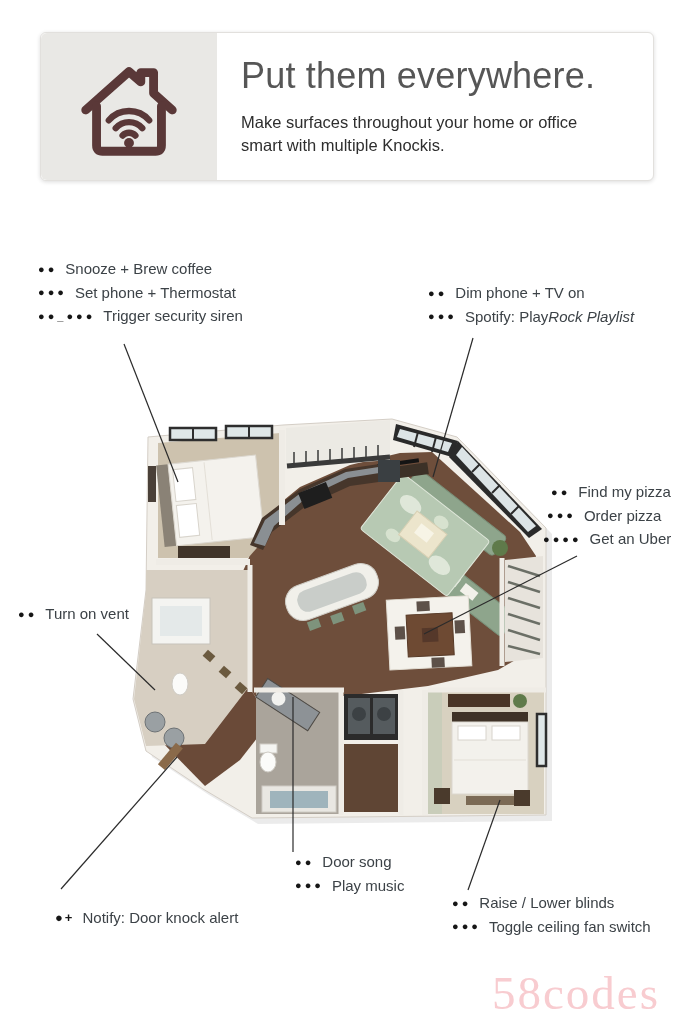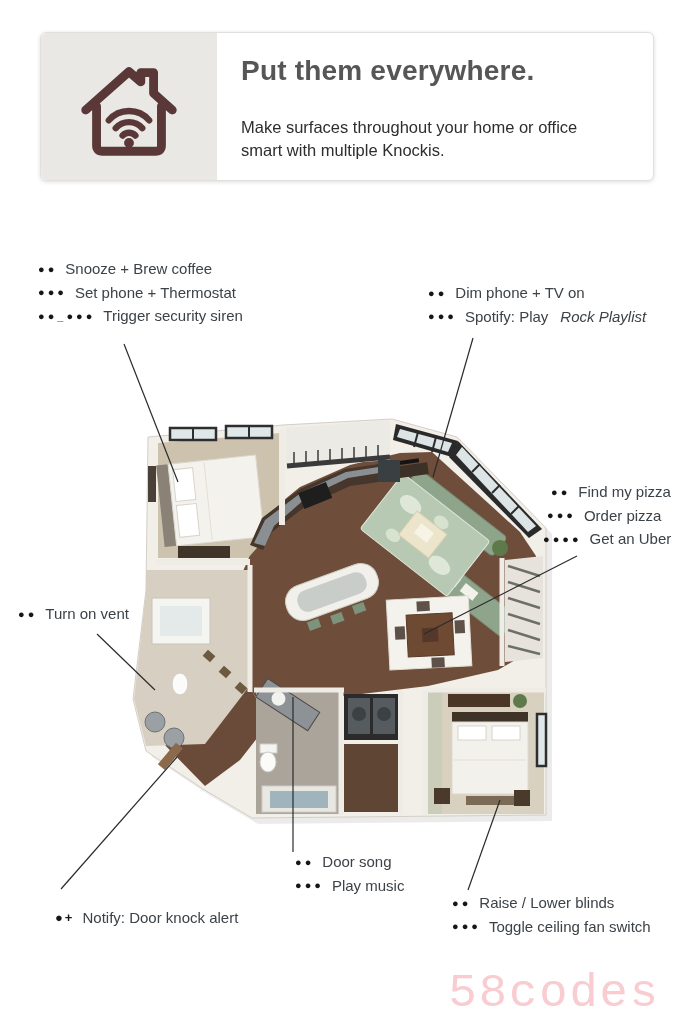--- a/index.html
+++ b/index.html
@@ -6,36 +6,36 @@
   body{font-family:"Liberation Sans", sans-serif;}
   .canvas{position:relative;width:680px;height:1020px;background:#ffffff;overflow:hidden;}
 
   
   .header-card{position:absolute;left:40px;top:32px;width:612px;height:147px;
     background:#ffffff;border:1px solid #e2e0dd;border-radius:6px;
     box-shadow:0 1px 4px rgba(0,0,0,.14);display:flex;}
   .icon-pane{width:176px;background:#e9e8e5;border-radius:6px 0 0 6px;
     display:flex;align-items:center;justify-content:center;flex:none;}
   .header-text{padding:22px 26px 0 24px;}
-  .header-title{font-size:28px;color:#565656;font-weight:700;letter-spacing:.2px;margin:0 0 29px 0;}
+  .header-title{font-size:36px;color:#565656;font-weight:400;letter-spacing:.2px;margin:0 0 14px 0;}
   .header-sub{font-size:16.5px;color:#2e2e2e;line-height:1.42;width:368px;}
 
   
   .ann-group{position:absolute;white-space:nowrap;}
   .ann-row{height:23.5px;display:flex;align-items:center;}
   .dots{font-size:11px;letter-spacing:3px;color:#161616;font-weight:700;margin-right:8px;
         transform:translateY(-0.5px);}
   .lbl{font-size:15px;color:#3c4247;text-align:right;}
-  .lbl-italic{font-size:15px;color:#3c4247;font-style:italic;margin-left:12px;}
+  .lbl-italic{font-size:15px;color:#3c4247;font-style:italic;margin-left:0;}
 
   
   .leader-svg{position:absolute;left:0;top:0;pointer-events:none;}
   .floorplan{position:absolute;left:90px;top:402px;}
 
-  .watermark{position:absolute;right:20px;bottom:0px;font-family:Liberation Mono, monospace;
+  .watermark{position:absolute;right:20px;bottom:0px;font-family:Liberation Serif, serif;
     font-size:47px;color:#f8ccd0;letter-spacing:2px;}
 </style>
 </head>
 <body>
 
 <div class="canvas">
 
   <div class="header-card">
     <div class="icon-pane">
       <svg width="118" height="118" viewBox="0 0 120 120">

